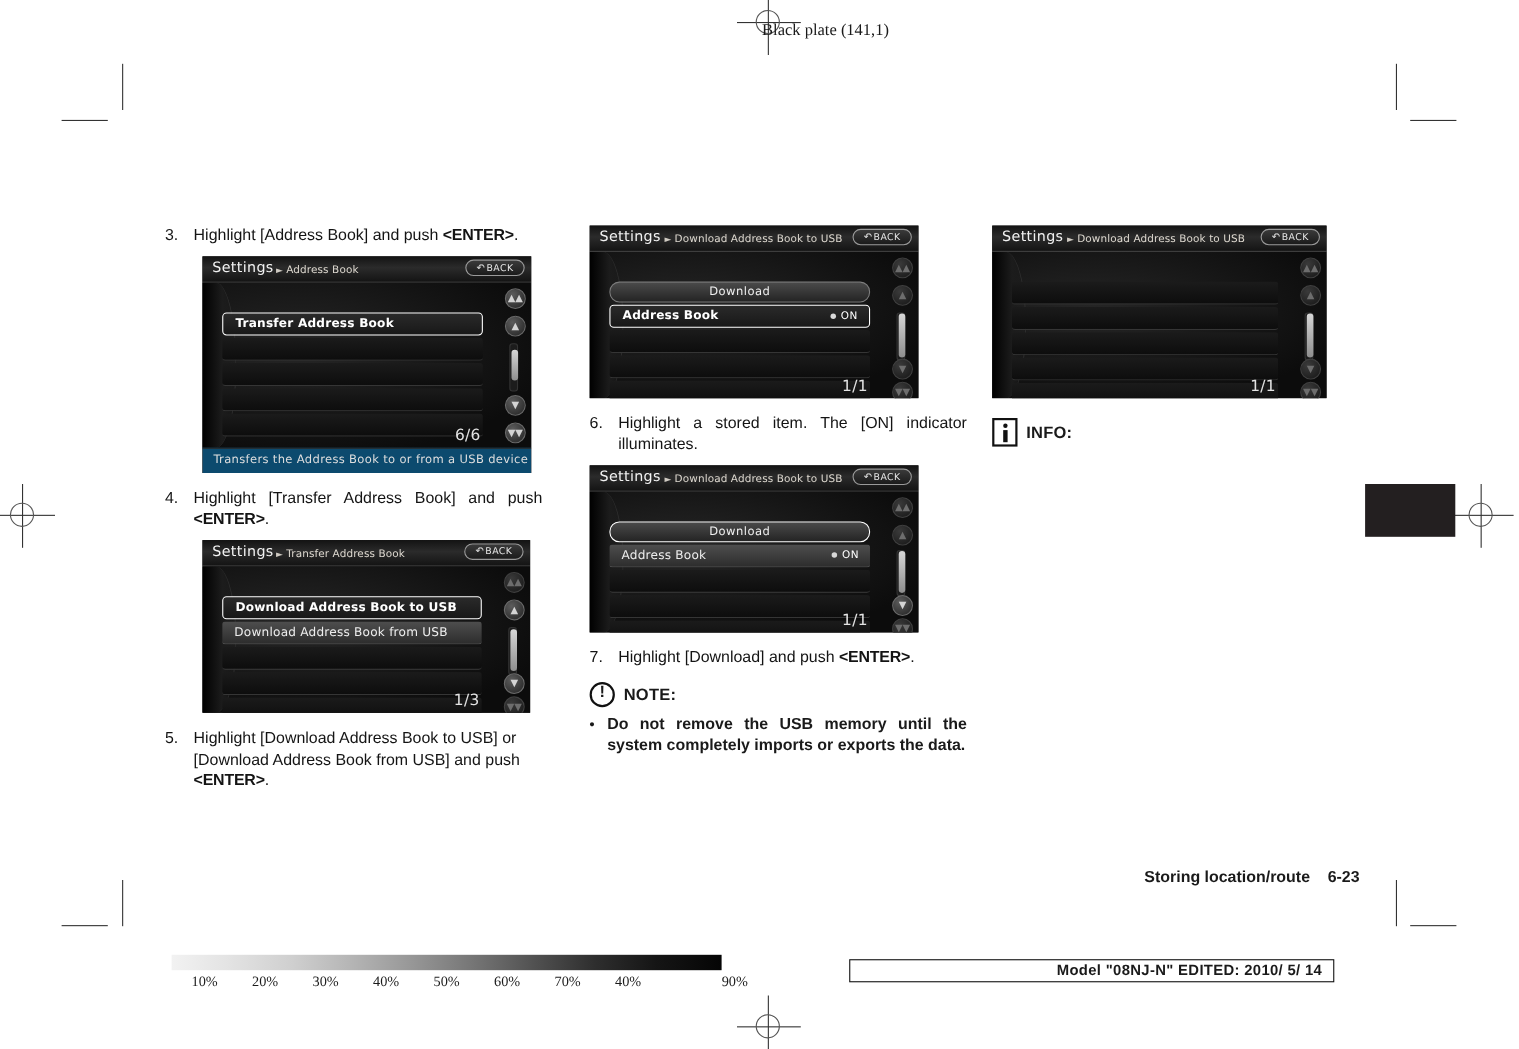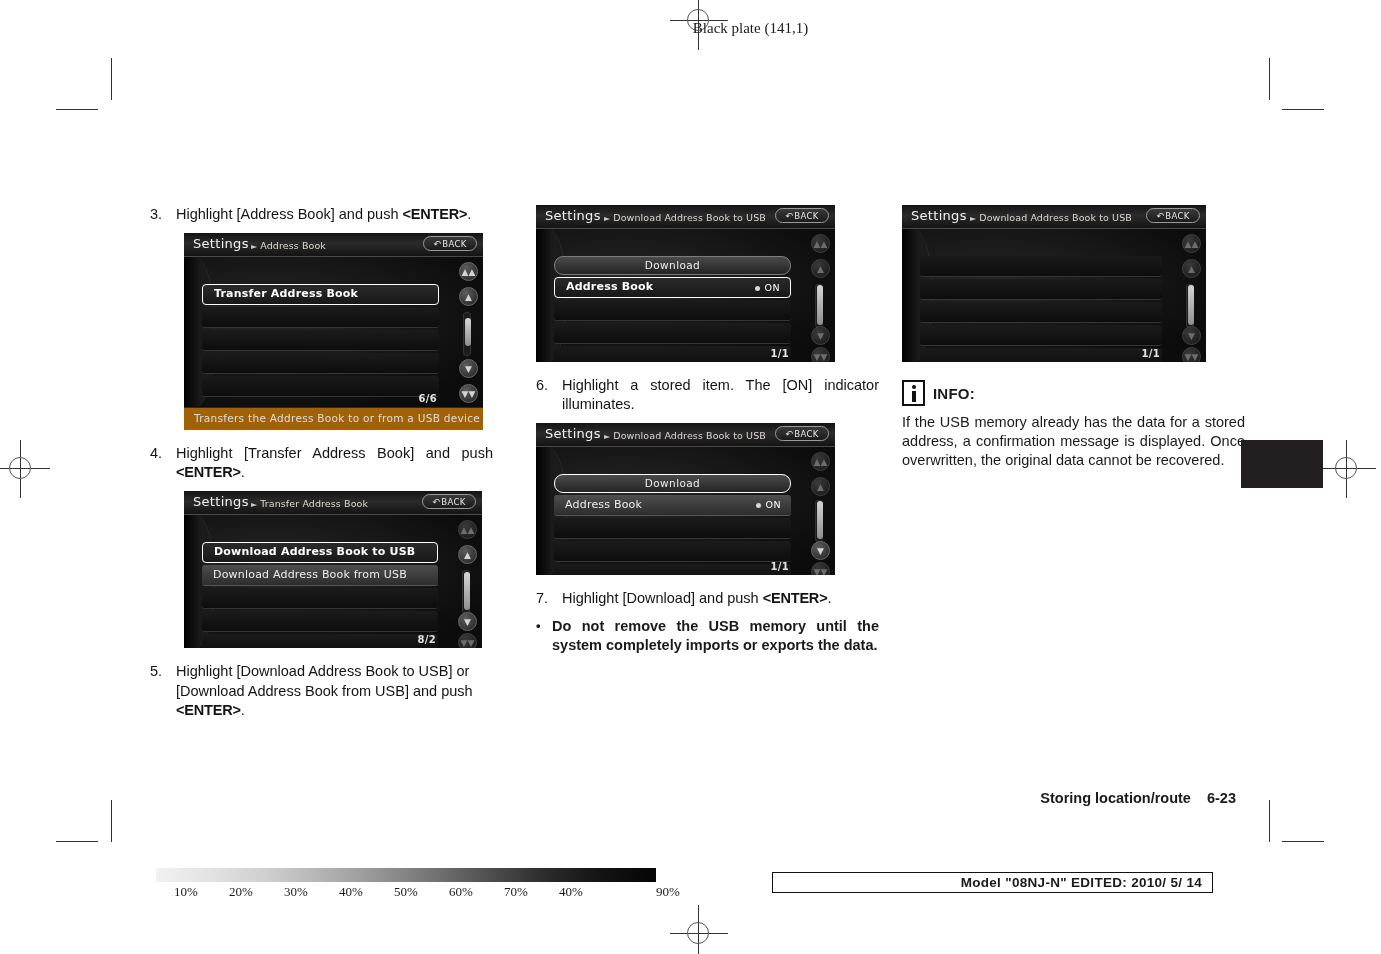--- a/index.html
+++ b/index.html
@@ -320,28 +320,28 @@
     position: absolute;
     right: 9px;
     width: 6px;
     border-radius: 3px;
     background: linear-gradient(to bottom, #d6d6d6, #8e8e8e);
   }
   .ns-page {
     position: absolute;
     right: 46px;
     bottom: 3px;
-    font-size: 10px;
+    font-size: 14px;
     color: #e3e3e3;
-    font-weight: bold;
+    font-weight: normal;
     letter-spacing: 0.3px;
   }
   .ns-footer {
     height: 22px;
-    background: #a16207;
+    background: #0c4a6e;
     border-top: 1px solid #2a2a2a;
     position: relative;
   }
   .ns-footer .ft {
     position: absolute;
     left: 10px;
     top: 4px;
     font-size: 10.5px;
     color: #dedede;
     letter-spacing: 0.3px;
@@ -635,21 +635,21 @@
           <div class="ns-row empty"></div>
         </div>
         <div class="ns-sidebar">
           <div class="ns-sbtn dim" style="top:2px;">▲▲</div>
           <div class="ns-sbtn" style="top:27px;">▲</div>
           <div class="ns-track" style="top:52px; height:42px;"></div>
           <div class="ns-thumb" style="top:54px; height:38px;"></div>
           <div class="ns-sbtn" style="top:94px;">▼</div>
           <div class="ns-sbtn dim" style="top:115px;">▼▼</div>
         </div>
-        <div class="ns-page">8/2</div>
+        <div class="ns-page">1/3</div>
       </div>
     </div>
 
     <div class="step">
       <div class="step-num">5.</div>
       <div class="step-body nojust"><span>Highlight [Download Address Book to USB] or [Download Address Book from USB] and push </span><span class="kbd">&lt;ENTER&gt;</span><span>.</span></div>
     </div>
   </div>
 
   <div class="col col2">
@@ -719,20 +719,24 @@
         </div>
         <div class="ns-page">1/1</div>
       </div>
     </div>
 
     <div class="step" style="margin-top:12px;">
       <div class="step-num">7.</div>
       <div class="step-body nojust"><span>Highlight [Download] and push </span><span class="kbd">&lt;ENTER&gt;</span><span>.</span></div>
     </div>
 
+    <div class="callout-head">
+      <div class="icon-note"></div>
+      <div class="ttl">NOTE:</div>
+    </div>
     <div class="bullet-line">
       <div class="bdot">•</div>
       <div class="btext">Do not remove the USB memory until the system completely imports or exports the data.</div>
     </div>
   </div>
 
   <div class="col col3">
 
     <div class="navshot ns-w304" style="margin-left:0; margin-top:0;">
       <div class="ns-header">
@@ -760,21 +764,20 @@
       </div>
     </div>
 
     <div class="callout-head" style="margin-top:18px;align-items:center;">
       <div class="icon-info">
         <span class="dot"></span>
           <span class="stem"></span>
       </div>
       <div class="ttl">INFO:</div>
     </div>
-    <div class="info-para">If the USB memory already has the data for a stored address, a confirmation message is displayed. Once overwritten, the original data cannot be recovered.</div>
   </div>
 </div>
 
 <div class="page-footer">
   <span class="secname">Storing location/route</span>
   <span class="pageno">6-23</span>
 </div>
 
 <div class="grad-bar"></div>
 <div class="grad-ticks">

